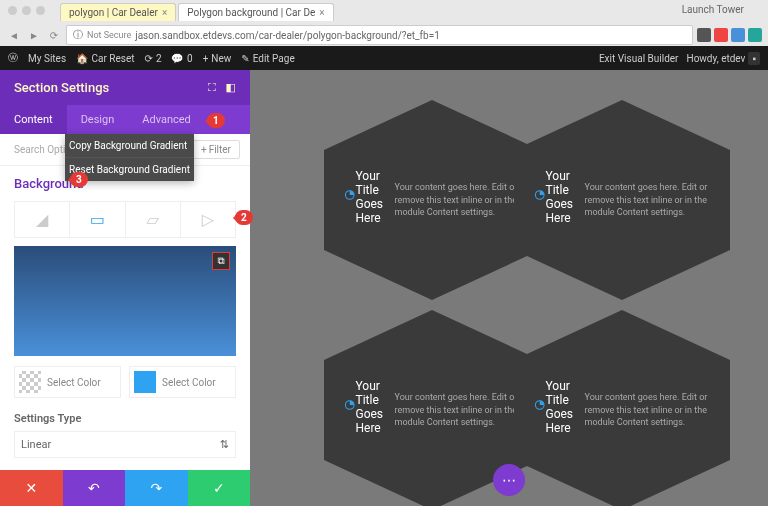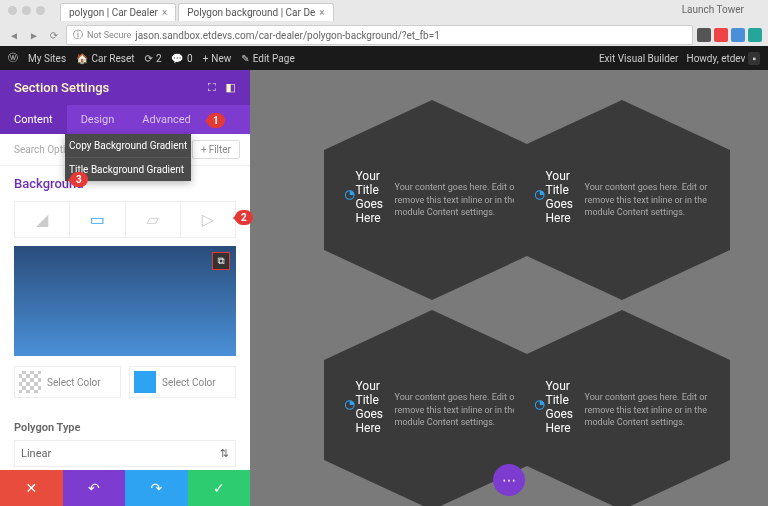--- a/index.html
+++ b/index.html
@@ -2,21 +2,21 @@
 <html><head>
 <meta charset="utf-8">
 <style>
 *{margin:0;padding:0;box-sizing:border-box;font-family:-apple-system,BlinkMacSystemFont,"Segoe UI",Roboto,sans-serif}
 body{width:768px;height:506px;overflow:hidden;background:#e8e8e8;position:relative}
 .browser-chrome{height:46px;background:#e8e8e8}
 .tab-bar{height:24px;display:flex;align-items:center;padding-left:60px;font-size:10px;color:#555}
 .traffic-lights{position:absolute;left:8px;top:6px;display:flex;gap:5px}
 .tl{width:9px;height:9px;border-radius:50%;background:#ccc}
 .tab{background:#fff;border:1px solid #ccc;border-bottom:none;padding:3px 8px;display:flex;align-items:center;gap:4px;border-radius:3px 3px 0 0;margin-right:2px;min-width:110px}
-.tab.inactive{background:#ffffff}
+.tab.inactive{background:#fef9c3}
 .tab-close{margin-left:auto;font-size:10px;color:#888}
 .addr-bar{height:22px;display:flex;align-items:center;padding:0 6px;gap:4px;font-size:10px;color:#666}
 .nav-btn{width:16px;height:16px;display:flex;align-items:center;justify-content:center;color:#888}
 .url-field{flex:1;background:#fff;border:1px solid #ccc;border-radius:2px;padding:2px 6px;display:flex;align-items:center;gap:4px}
 .url-field .secure{color:#888;font-size:9px}
 .launch-tower{position:absolute;right:24px;top:4px;font-size:10px;color:#666}
 .ext-icons{display:flex;gap:3px}
 .ext-icon{width:14px;height:14px;border-radius:2px}
 .wp-bar{height:24px;background:#1a1a1a;color:#ccc;display:flex;align-items:center;font-size:10px;padding:0 8px;gap:10px}
 .wp-item{display:flex;align-items:center;gap:3px}
@@ -38,21 +38,21 @@
 .ctx-item{padding:6px 4px;border-bottom:1px solid #555;white-space:nowrap}
 .ctx-item:last-child{border-bottom:none}
 .content-scroll{flex:1;overflow-y:auto;padding:10px 14px}
 .section-label{color:#6c2eb9;font-size:13px;font-weight:500;margin-bottom:10px}
 .bg-tabs{display:flex;border:1px solid #eee;margin-bottom:8px}
 .bg-tab{flex:1;padding:8px;display:flex;align-items:center;justify-content:center;color:#ccc;border-right:1px solid #eee}
 .bg-tab:last-child{border-right:none}
 .bg-tab.active{color:#2ea3f2}
 .gradient-preview{height:110px;background:linear-gradient(180deg,#2a4d7a 0%,#4a90d9 100%);position:relative;margin-bottom:10px}
 .copy-icon{position:absolute;top:6px;right:6px;width:18px;height:18px;background:#333;color:#fff;display:flex;align-items:center;justify-content:center;font-size:10px;border:1px solid #e53935}
-.color-row{display:flex;gap:8px;margin-bottom:23px}
+.color-row{display:flex;gap:8px;margin-bottom:14px}
 .color-pick{flex:1;display:flex;align-items:center;gap:6px;border:1px solid #eee;padding:4px}
 .swatch{width:22px;height:22px}
 .sw1{background:repeating-conic-gradient(#ccc 0% 25%,#fff 0% 50%) 50%/8px 8px}
 .sw2{background:#2ea3f2}
 .color-label{font-size:10px;color:#888}
 .field-group{margin-bottom:12px}
 .field-label{font-size:11px;color:#666;font-weight:600;margin-bottom:6px}
 .select-input{width:100%;border:1px solid #eee;padding:6px;font-size:11px;color:#666;background:#fff;display:flex;justify-content:space-between;align-items:center}
 .action-bar{display:flex;height:36px}
 .act{flex:1;display:flex;align-items:center;justify-content:center;color:#fff;font-size:14px}
@@ -144,21 +144,21 @@
     <div class="tabs">
       <div class="tab-item active">Content</div>
       <div class="tab-item">Design</div>
       <div class="tab-item">Advanced</div>
     </div>
     <div class="search-row">
       <div class="search-field">Search Options</div>
       <div class="filter-btn">+ <span>Filter</span></div>
       <div class="context-menu">
         <div class="ctx-item">Copy Background Gradient</div>
-        <div class="ctx-item">Title Background Gradient</div>
+        <div class="ctx-item">Reset Background Gradient</div>
       </div>
     </div>
     <div class="content-scroll">
       <div class="section-label">Background</div>
       <div class="bg-tabs">
         <div class="bg-tab">
             <span>◢</span>
           </div>
         <div class="bg-tab active">
             <span>▭</span>
@@ -177,21 +177,21 @@
         <div class="color-pick">
           <div class="swatch sw1"></div>
           <span class="color-label">Select Color</span>
         </div>
         <div class="color-pick">
           <div class="swatch sw2"></div>
           <span class="color-label">Select Color</span>
         </div>
       </div>
       <div class="field-group">
-        <div class="field-label">Polygon Type</div>
+        <div class="field-label">Settings Type</div>
         <div class="select-input">
           <span>Linear</span>
             <span>⇅</span>
         </div>
       </div>
 
     </div>
     <div class="action-bar">
       <div class="act act-cancel">✕</div>
       <div class="act act-undo">↶</div>

